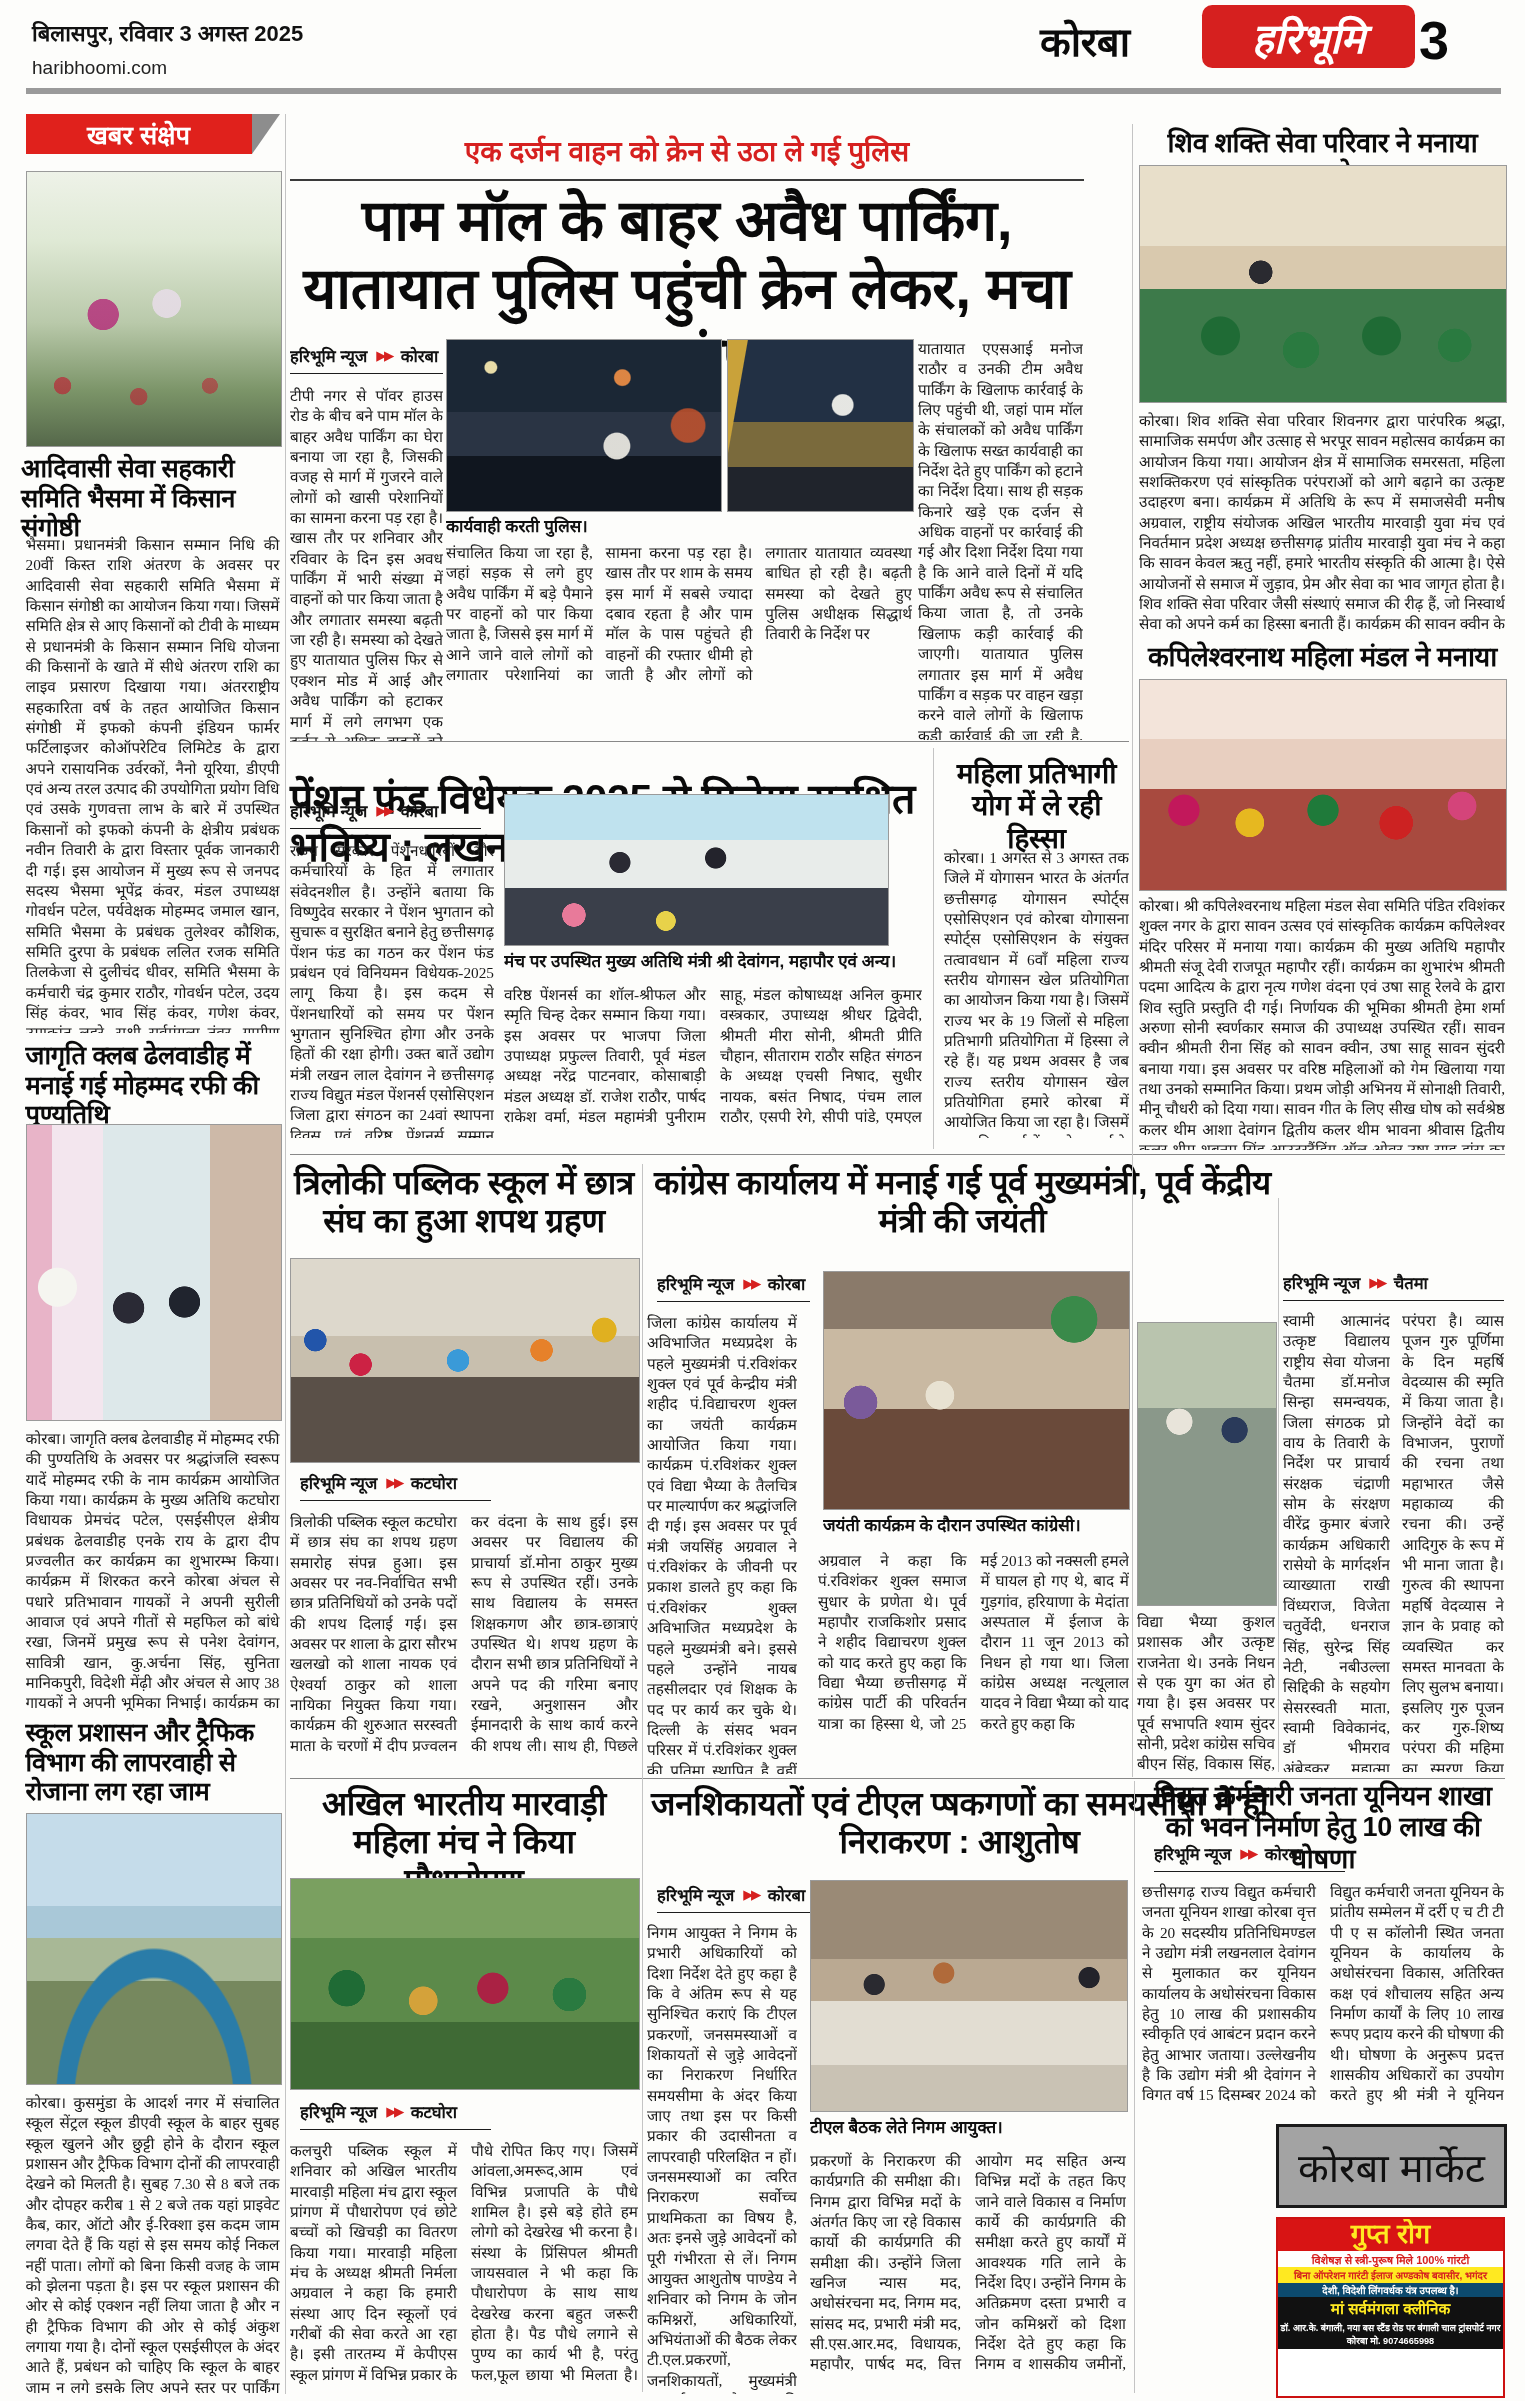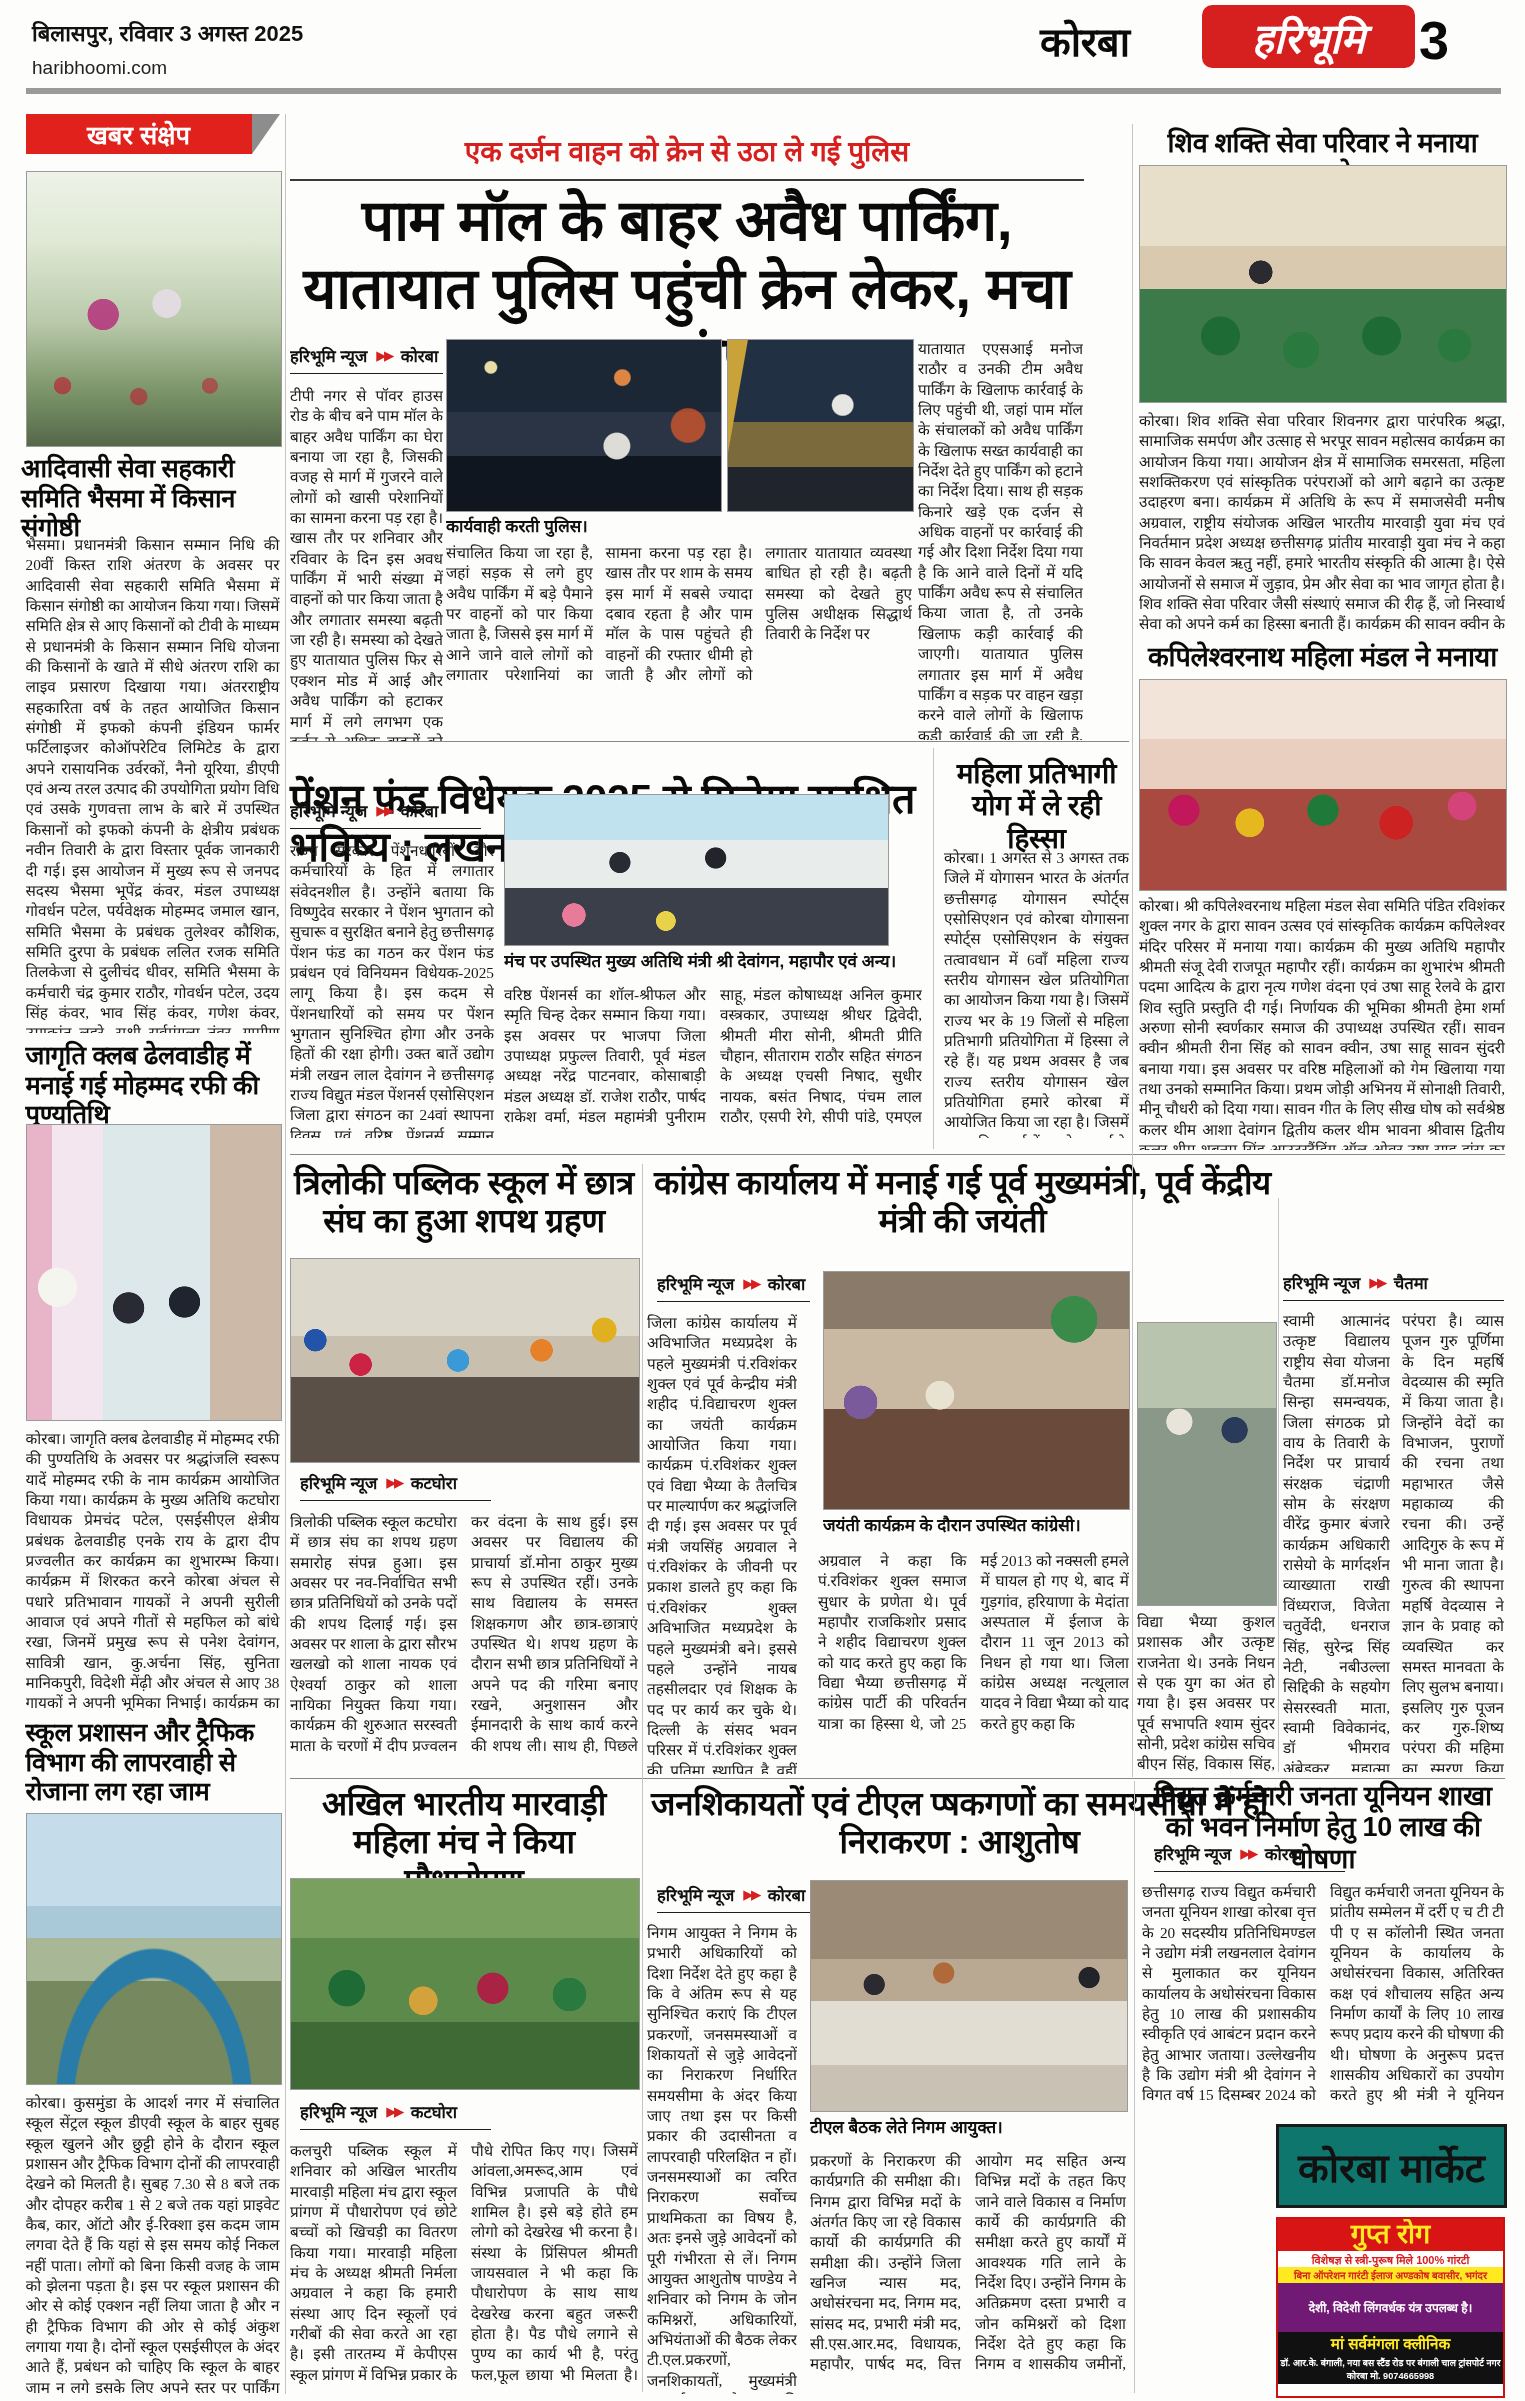--- a/index.html
+++ b/index.html
@@ -91,22 +91,22 @@
     radial-gradient(circle at 88% 42%, #23232a 0 10.2px, transparent 11px),
     linear-gradient(180deg,#9a8a76 0 34%,#baa992 34% 52%,#e2ddd2 52% 80%,#c9c2b4 80% 100%)}
   .ph-two-men{background:
     radial-gradient(circle at 30% 35%, #e8e4da 0 12.8px, transparent 13.4px),
     radial-gradient(circle at 70% 38%, #2a3a5a 0 12.8px, transparent 13.4px),
     linear-gradient(180deg,#b9c4ae 0 30%,#8a988a 30% 100%)}
   .ph-ad{background:linear-gradient(135deg,#3a1020 0 40%,#8a2838 40% 70%,#1a0a10 70% 100%)}
   .banner{background:#e0211c;color:#fff;font-weight:800;display:flex;align-items:center;justify-content:center}
   .masthead{background:#d6201f;color:#fff;font-weight:800;font-style:italic;border-radius:10.2px;
             display:flex;align-items:center;justify-content:center}
-  .mkt{background:#0f766e;border:3.2px solid #1a1a1a;display:flex;align-items:center;justify-content:center;
-       font-weight:700}
+  .mkt{background:#a3a3a3;border:3.2px solid #1a1a1a;display:flex;align-items:center;justify-content:center;
+       font-weight:400}
   .ad-box{border:2.6px solid #cc1111;background:#fff;overflow:hidden}
   .ad-row{display:block;overflow:hidden;text-align:center;font-weight:800}
 </style>
 </head>
 <body>
 
 <div class="page">
 
   <div class="abs" style="left:32px;top:16.6px;font-size:22px;font-weight:800">बिलासपुर, रविवार 3 अगस्त 2025</div>
   <div class="abs" style="left:32px;top:57px;font-size:19px;color:#222">haribhoomi.com</div>
@@ -236,21 +236,21 @@
   <div class="abs body-t cols2" style="left:1142px;top:1882px;width:362px;height:225px">छत्तीसगढ़ राज्य विद्युत कर्मचारी जनता यूनियन शाखा कोरबा वृत्त के 20 सदस्यीय प्रतिनिधिमण्डल ने उद्योग मंत्री लखनलाल देवांगन से मुलाकात कर यूनियन कार्यालय के अधोसंरचना विकास हेतु 10 लाख की प्रशासकीय स्वीकृति एवं आबंटन प्रदान करने हेतु आभार जताया। उल्लेखनीय है कि उद्योग मंत्री श्री देवांगन ने विगत वर्ष 15 दिसम्बर 2024 को विद्युत कर्मचारी जनता यूनियन के प्रांतीय सम्मेलन में दर्री ए च टी टी पी ए स कॉलोनी स्थित जनता यूनियन के कार्यालय के अधोसंरचना विकास, अतिरिक्त कक्ष एवं शौचालय सहित अन्य निर्माण कार्यों के लिए 10 लाख रूपए प्रदाय करने की घोषणा की थी। घोषणा के अनुरूप प्रदत्त शासकीय अधिकारों का उपयोग करते हुए श्री मंत्री ने यूनियन कार्यालय के अधोसंरचना विकास हेतु 10 लाख की प्रशासकीय स्वीकृति प्रदान करते हुए राशि आबंटित कर दिया है।</div>
 
   <div class="abs mkt" style="left:1276px;top:2124px;width:225px;height:78px;font-size:40px">
     <span>कोरबा मार्केट</span>
   </div>
 
   <div class="abs ad-box" style="left:1276px;top:2217px;width:225px;height:177px">
     <div class="ad-row" style="background:#d81414;color:#ffe921;font-size:27px;line-height:1.1;padding:1.3px 0">गुप्त रोग</div>
     <div class="ad-row red" style="background:#fff;font-size:11px;padding:0.6px 0">विशेषज्ञ से स्त्री-पुरूष मिले 100% गांरटी</div>
     <div class="ad-row red" style="background:#ffe921;font-size:10px;padding:0.6px 0">बिना ऑपरेशन गारंटी ईलाज अण्डकोष बवासीर, भगंदर</div>
-    <div class="ad-row" style="background:#701a75;color:#fff;font-size:12px;padding:16px 0">देशी, विदेशी लिंगवर्धक यंत्र उपलब्ध है।</div>
+    <div class="ad-row" style="background:#0c4a6e;color:#fff;font-size:10px;padding:0 0">देशी, विदेशी लिंगवर्धक यंत्र उपलब्ध है।</div>
     <div class="ad-row" style="background:#111;color:#ffe921;font-size:15.3px;padding:1.3px 0">मां सर्वमंगला क्लीनिक</div>
     <div class="ad-row" style="background:#111;color:#fff;font-size:9.2px;padding:1.3px 1.9px 2.6px">डॉ. आर.के. बंगाली, नया बस स्टैंड रोड पर बंगाली चाल ट्रांसपोर्ट नगर कोरबा मो. 9074665998</div>
   </div>
 
   <div class="rule-v" style="left:285px;top:114px;height:2280px"></div>
   <div class="rule-v" style="left:1132px;top:124px;height:1653px"></div>
   <div class="rule-v" style="left:933px;top:748px;height:401px"></div>
   <div class="rule-v" style="left:642px;top:1164px;height:1228px"></div>
   <div class="rule-v" style="left:1134px;top:1781px;height:612px"></div>
   <div class="rule-v" style="left:1278px;top:1198px;height:574px"></div>

